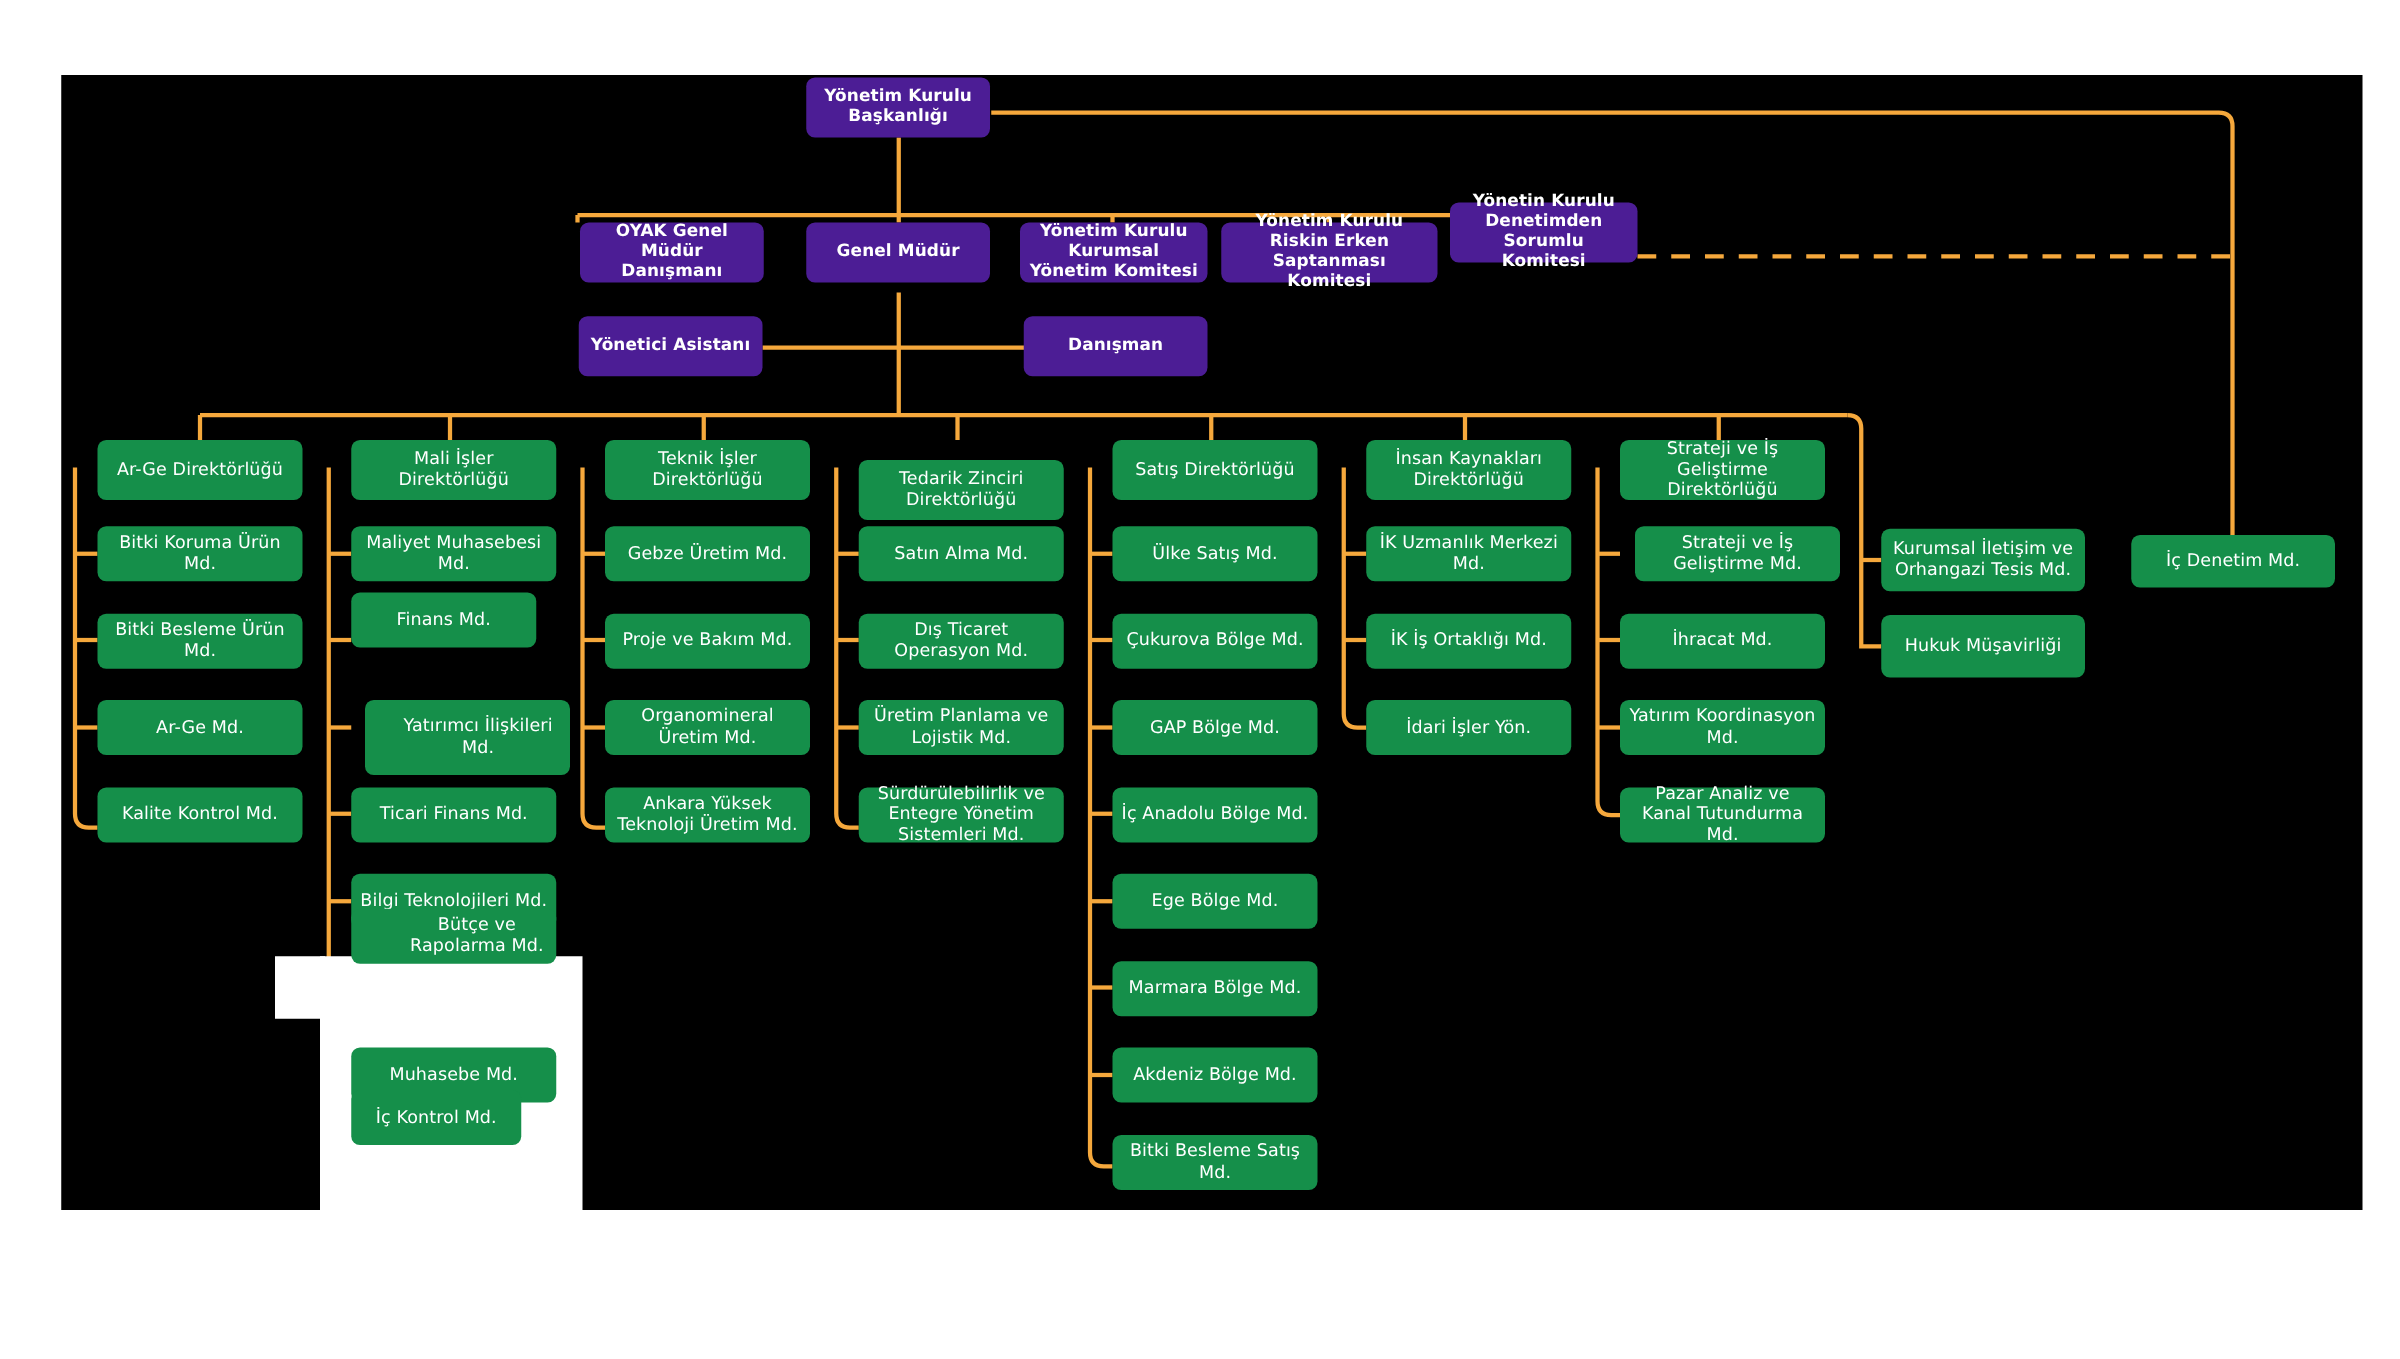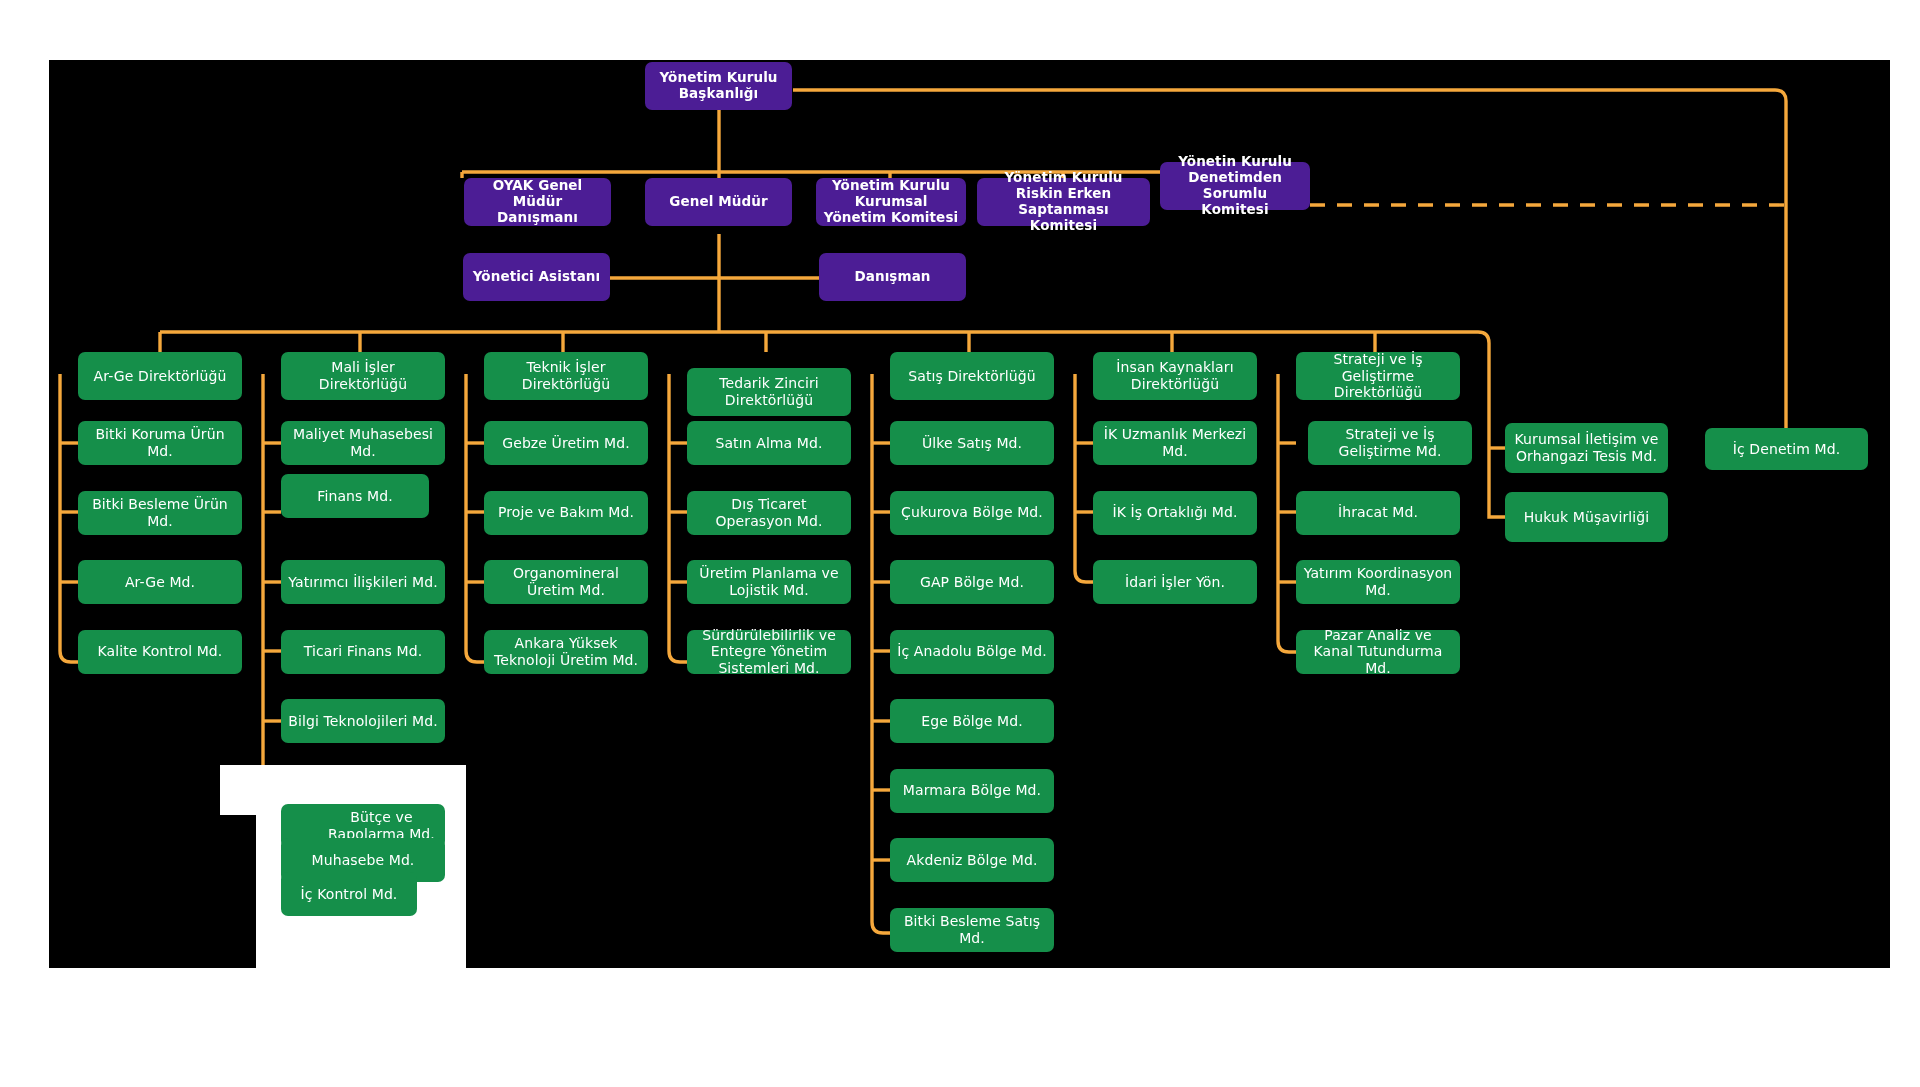--- a/index.html
+++ b/index.html
@@ -217,30 +217,30 @@
       </div>
       <div class="node dark" style="left: 281px; top: 352px; width: 164px; height: 48px;">
         <span>Mali İşler Direktörlüğü</span>
       </div>
       <div class="node dark" style="left: 281px; top: 421px; width: 164px; height: 44px;">
         <span>Maliyet Muhasebesi Md.</span>
       </div>
       <div class="node dark" style="left: 281px; top: 474px; width: 148px; height: 44px;">
         <span>Finans Md.</span>
       </div>
-      <div class="node dark" style="left: 281px; top: 560px; width: 164px; height: 44px;">
+      <div class="node dark" style="left: 292px; top: 560px; width: 164px; height: 60px; padding-left: 24px;">
         <span>Yatırımcı İlişkileri Md.</span>
       </div>
       <div class="node dark" style="left: 281px; top: 629.5px; width: 164px; height: 44px;">
         <span>Ticari Finans Md.</span>
       </div>
       <div class="node dark" style="left: 281px; top: 699px; width: 164px; height: 44px;">
         <span>Bilgi Teknolojileri Md.</span>
       </div>
-      <div class="node dark" style="left: 281px; top: 804px; width: 164px; height: 44px; padding-left: 44px;">
+      <div class="node dark" style="left: 281px; top: 727px; width: 164px; height: 44px; padding-left: 44px;">
         <span>Bütçe ve Rapolarma Md.</span>
       </div>
       <div class="node dark" style="left: 281px; top: 838px; width: 164px; height: 44px;">
         <span>Muhasebe Md.</span>
       </div>
       <div class="node dark" style="left: 281px; top: 872px; width: 136px; height: 44px;">
         <span>İç Kontrol Md.</span>
       </div>
       <div class="node dark" style="left: 484px; top: 352px; width: 164px; height: 48px;">
         <span>Teknik İşler Direktörlüğü</span>

